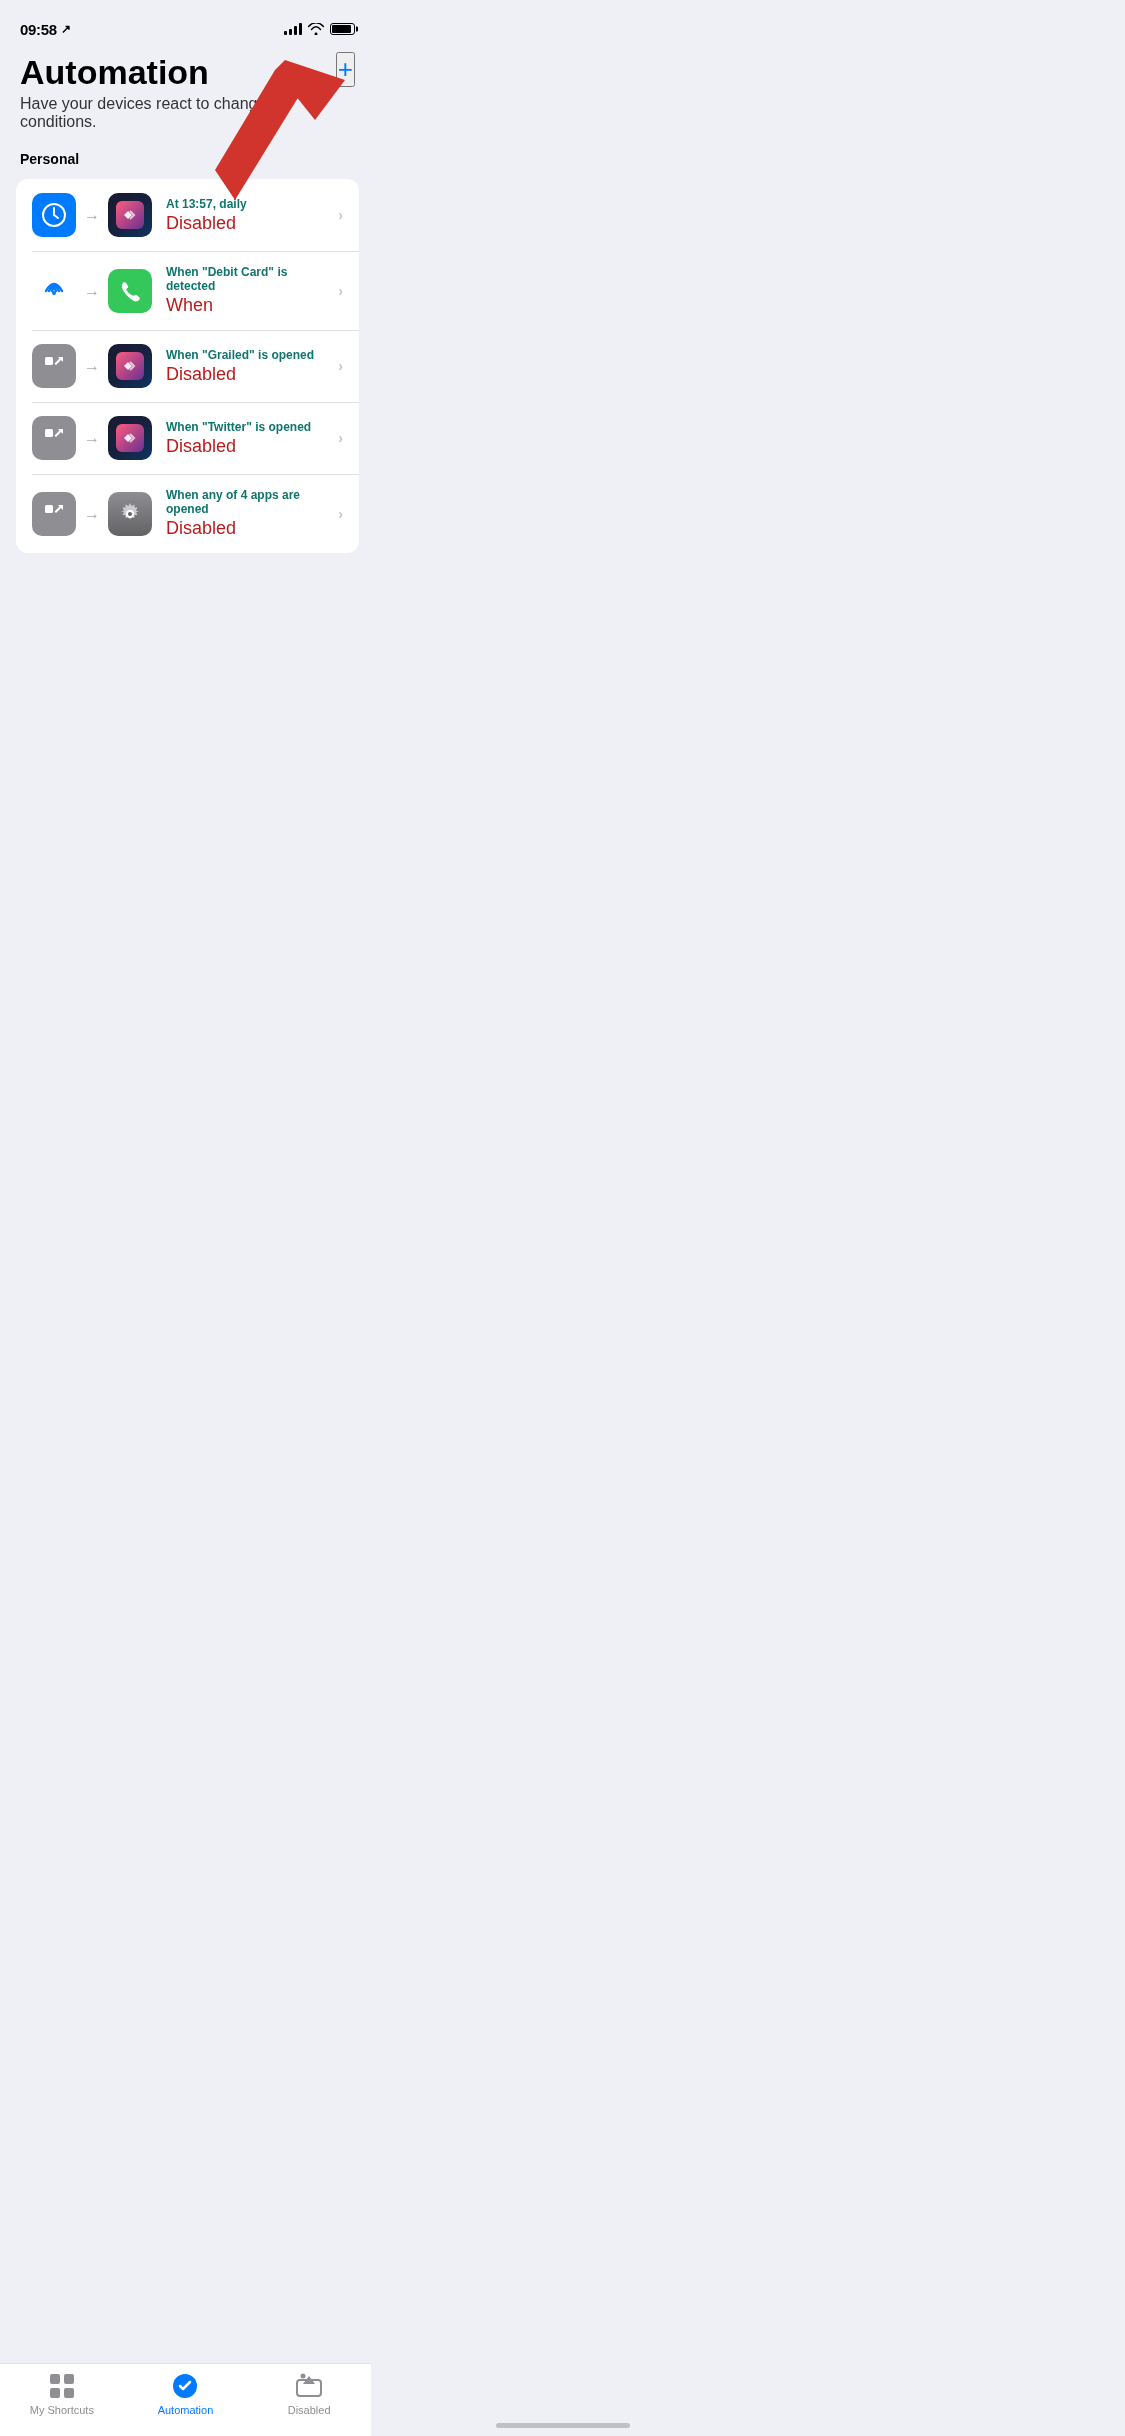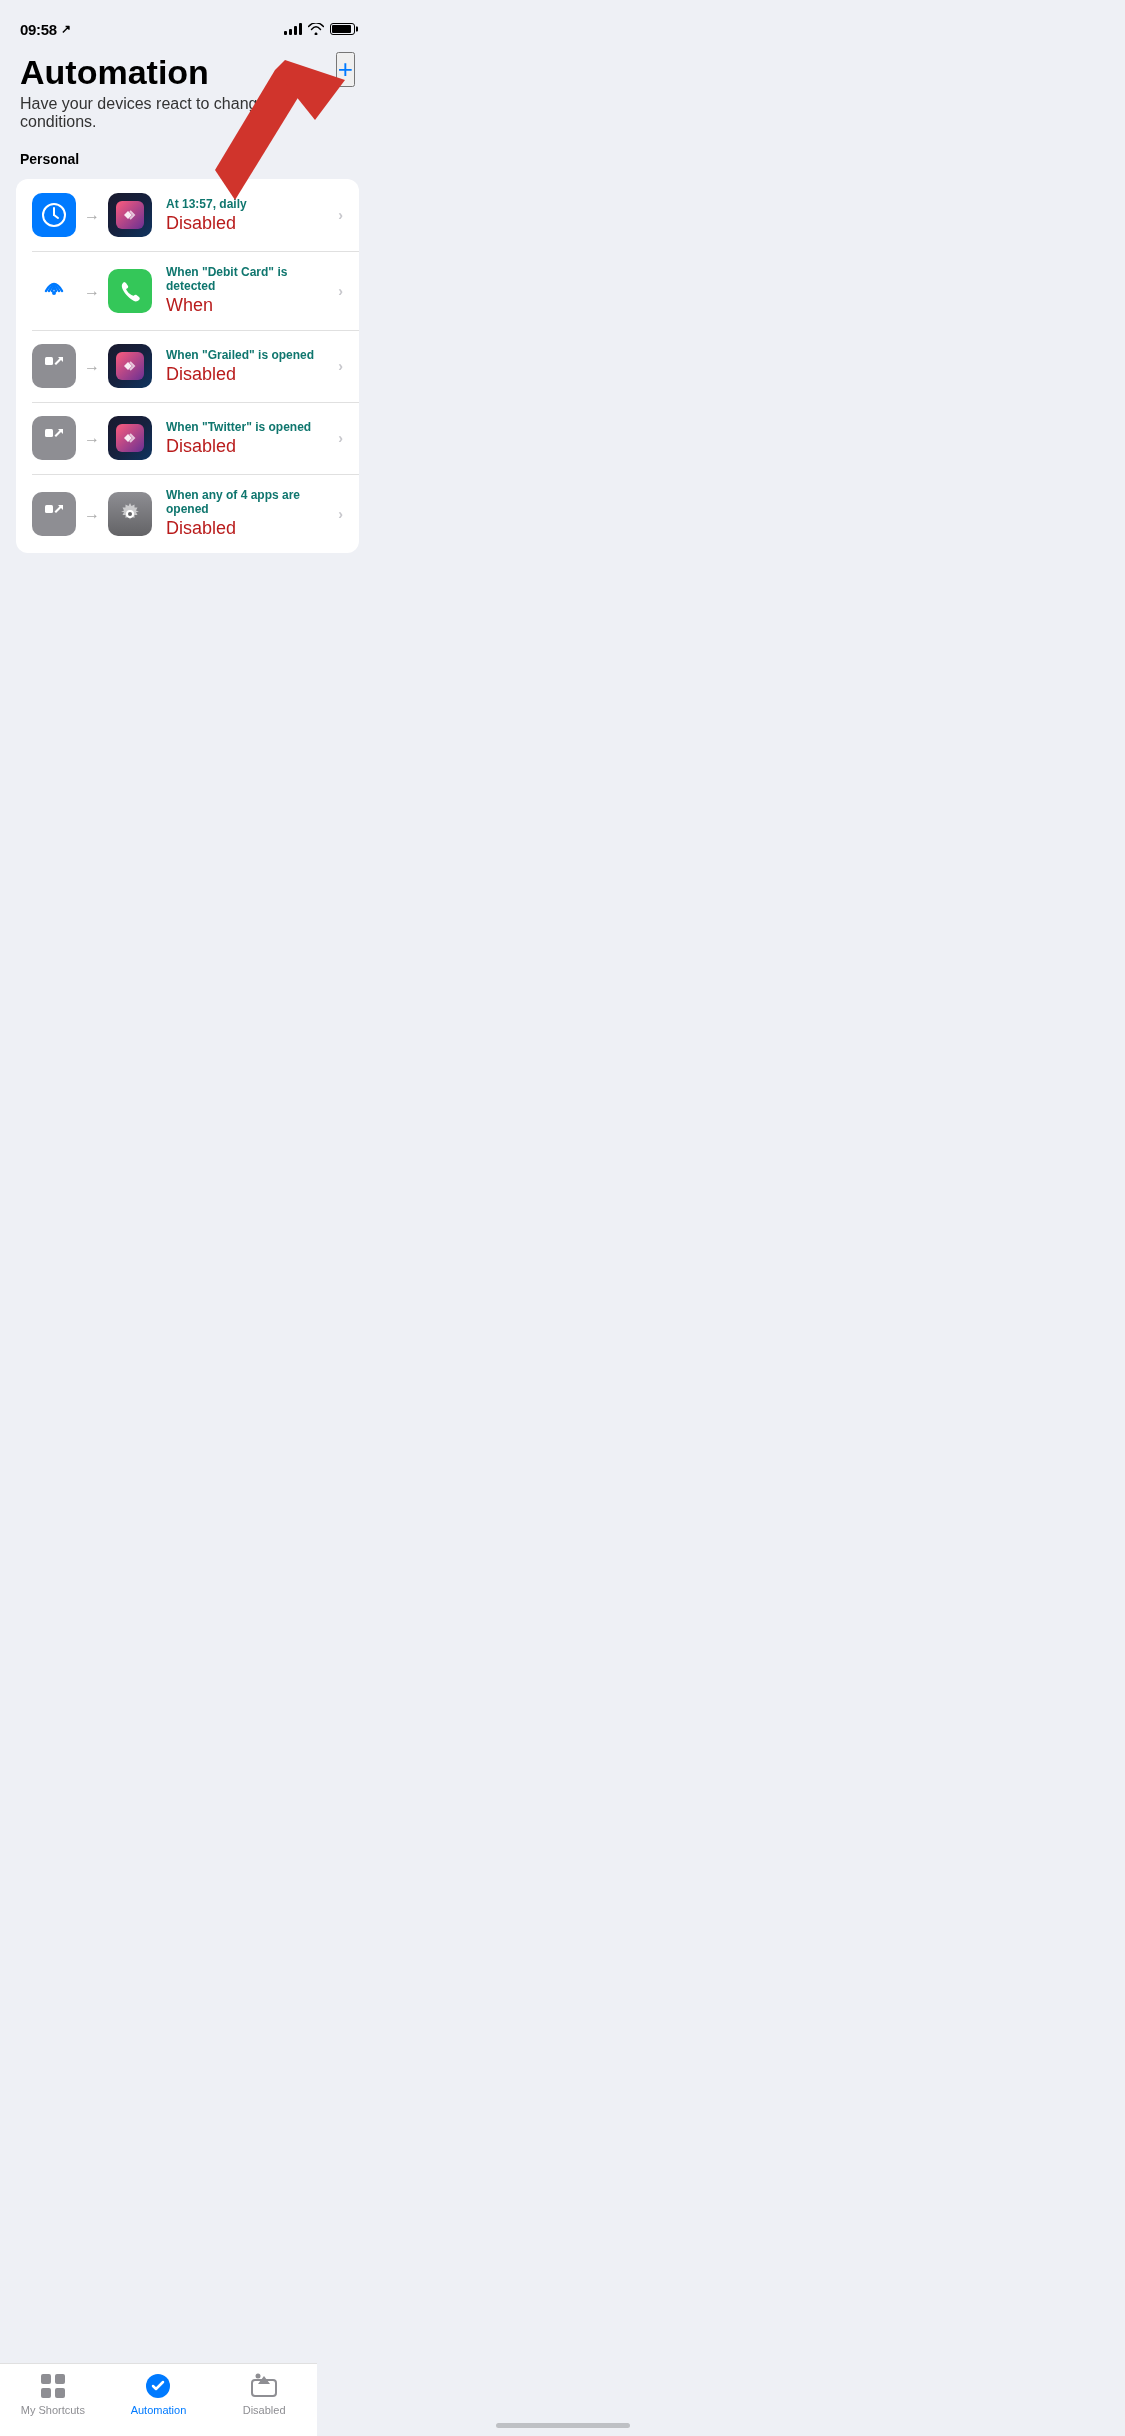--- a/index.html
+++ b/index.html
@@ -222,21 +222,21 @@
       display: flex;
       align-items: center;
       justify-content: center;
     }
 
     
     .tab-bar {
       position: fixed;
       bottom: 0;
       left: 0;
-      width: 317px;
+      width: 371px;
       background: rgba(255,255,255,0.95);
       border-top: 0.5px solid #e0e0e0;
       display: flex;
       justify-content: space-around;
       padding: 8px 0 20px 0;
     }
     .tab-item {
       display: flex;
       flex-direction: column;
       align-items: center;

